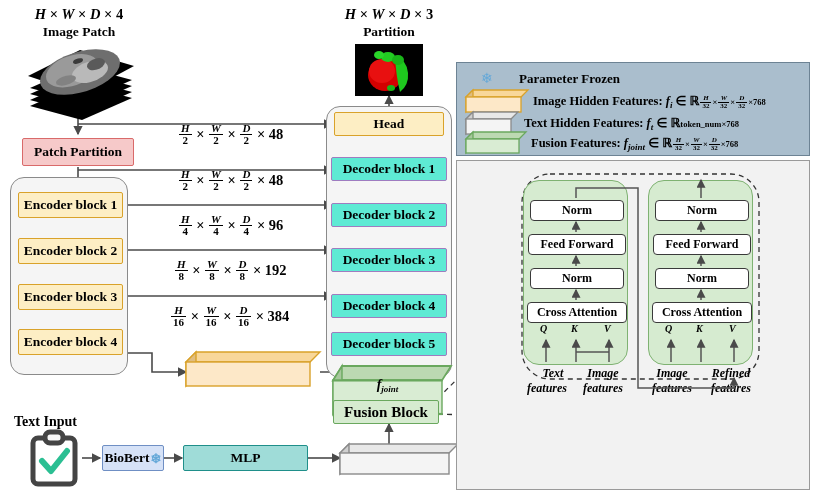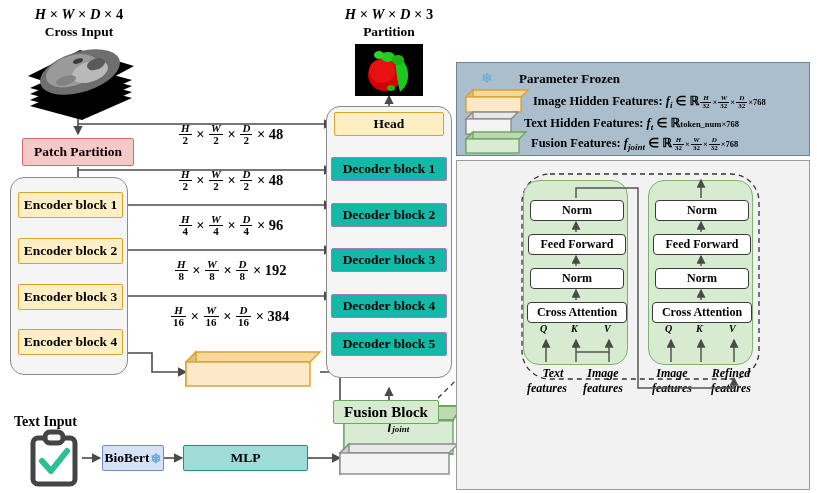--- a/index.html
+++ b/index.html
@@ -16,21 +16,21 @@
         text-align:center;line-height:1.0;font-size:11px;margin:0 1px;position:relative;top:-1px;}
   .frac .n{font-style:italic;padding:0 2px;}
   .frac .d{border-top:1.3px solid #000;padding:0 2px;}
   .sup{font-size:8.5px;}
   .sup .frac{font-size:7px;}
   .sub{font-size:9px;vertical-align:-0.3em;font-style:italic;}
 
   
   .box{box-sizing:border-box;border-radius:2px;}
   .enc{background:#fdeec4;border:1.4px solid #d9a22a;}
-  .dec{background:#14b8a6;border:1.4px solid #9f7cc0;text-align:right;}
+  .dec{background:#5eead4;border:1.4px solid #9f7cc0;text-align:right;}
   .head{background:#fdeec4;border:1.4px solid #d9a22a;}
   .patch{background:#f6c9c9;border:1.4px solid #d96a6a;}
   .biobert{background:#d6e2f7;border:1.4px solid #6f8fc4;}
   .mlp{background:#9fdcd8;border:1.4px solid #1f8f8a;}
   .fusion{background:#d6ebd0;border:1.4px solid #6aa85e;}
   .whitebox{background:#fff;border:1.4px solid #3a3a3a;border-radius:4px;}
 
   
   .group{box-sizing:border-box;background:#f5f5f5;border:1.5px solid #8a8a8a;border-radius:14px;}
 
@@ -107,21 +107,21 @@
 
   <g stroke="#333" stroke-width="1.3" fill="none" stroke-dasharray="5,4">
     <path d="M438,398 L600,238"></path>
     <path d="M438,414 L600,420"></path>
   </g>
 </svg>
 
 <div class="abs dim ctr" style="left:14px;top:4px;width:130px;height:20px;">
   <span><i>H</i> × <i>W</i> × <i>D</i> × 4</span>
 </div>
-<div class="abs lbl ctr" style="left:14px;top:24px;width:130px;height:16px;">Cross Input</div>
+<div class="abs lbl ctr" style="left:14px;top:24px;width:130px;height:16px;">Image Patch</div>
 
 <svg class="abs" style="left:22px;top:44px;width:118px;height:78px;">
   <g>
     <polygon points="8,62 58,40 110,54 60,76" fill="#000"></polygon>
     <polygon points="8,56 58,34 110,48 60,70" fill="#000"></polygon>
     <polygon points="8,50 58,28 110,42 60,64" fill="#000"></polygon>
     <polygon points="8,44 58,22 110,36 60,58" fill="#000"></polygon>
     <polygon points="6,32 58,6 112,22 60,50" fill="#000"></polygon>
     <g transform="translate(58,28) skewY(-13) scale(1,0.52) rotate(0)">
       <ellipse cx="0" cy="0" rx="40" ry="40" fill="#6e6e6e"></ellipse>
@@ -243,21 +243,21 @@
 <div class="abs box dec ctr lbl" style="left:331px;top:332px;width:116px;height:24px;">Decoder block 5</div>
 
 <div class="slab" style="left:186px;top:352px;width:134px;height:34px;">
   <svg class="top" viewBox="0 0 134 34" preserveAspectRatio="none">
     <polygon points="0,10 10,0 134,0 124,10" fill="#f8d79a" stroke="#d9a22a" stroke-width="1.4"></polygon>
     <polygon points="0,10 0,34 10,24 10,0" fill="#e0bd80" stroke="#d9a22a" stroke-width="1.4"></polygon>
     <rect x="0" y="10" width="124" height="24" fill="#fde8c8" stroke="#d9a22a" stroke-width="1.4"></rect>
   </svg>
 </div>
 
-<div class="slab" style="left:344px;top:366px;width:118px;height:48px;margin-top:40px;">
+<div class="slab" style="left:333px;top:366px;width:118px;height:48px;">
   <svg class="top" viewBox="0 0 118 30" preserveAspectRatio="none">
     <polygon points="0,9 9,0 118,0 109,9" fill="#bcd9b2" stroke="#6aa85e" stroke-width="1.4"></polygon>
     <polygon points="0,9 0,30 9,21 9,0" fill="#a7c79c" stroke="#6aa85e" stroke-width="1.4"></polygon>
     <rect x="0" y="9" width="109" height="21" fill="#d9ecd3" stroke="#6aa85e" stroke-width="1.4"></rect>
   </svg>
   <div class="txt lbl" style="left:0;width:109px;top:9px;height:21px;font-size:14px;">
     <span><i>f</i><span class="sub">joint</span></span>
   </div>
 </div>
 

